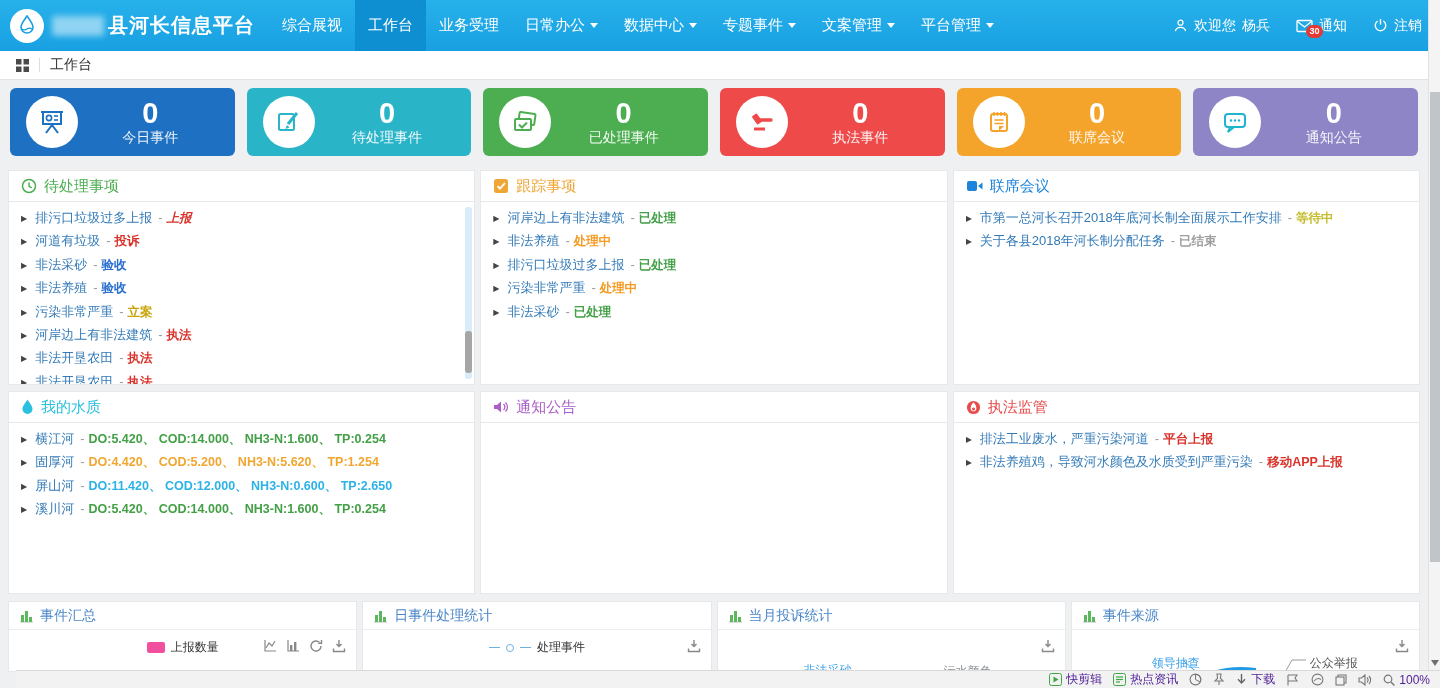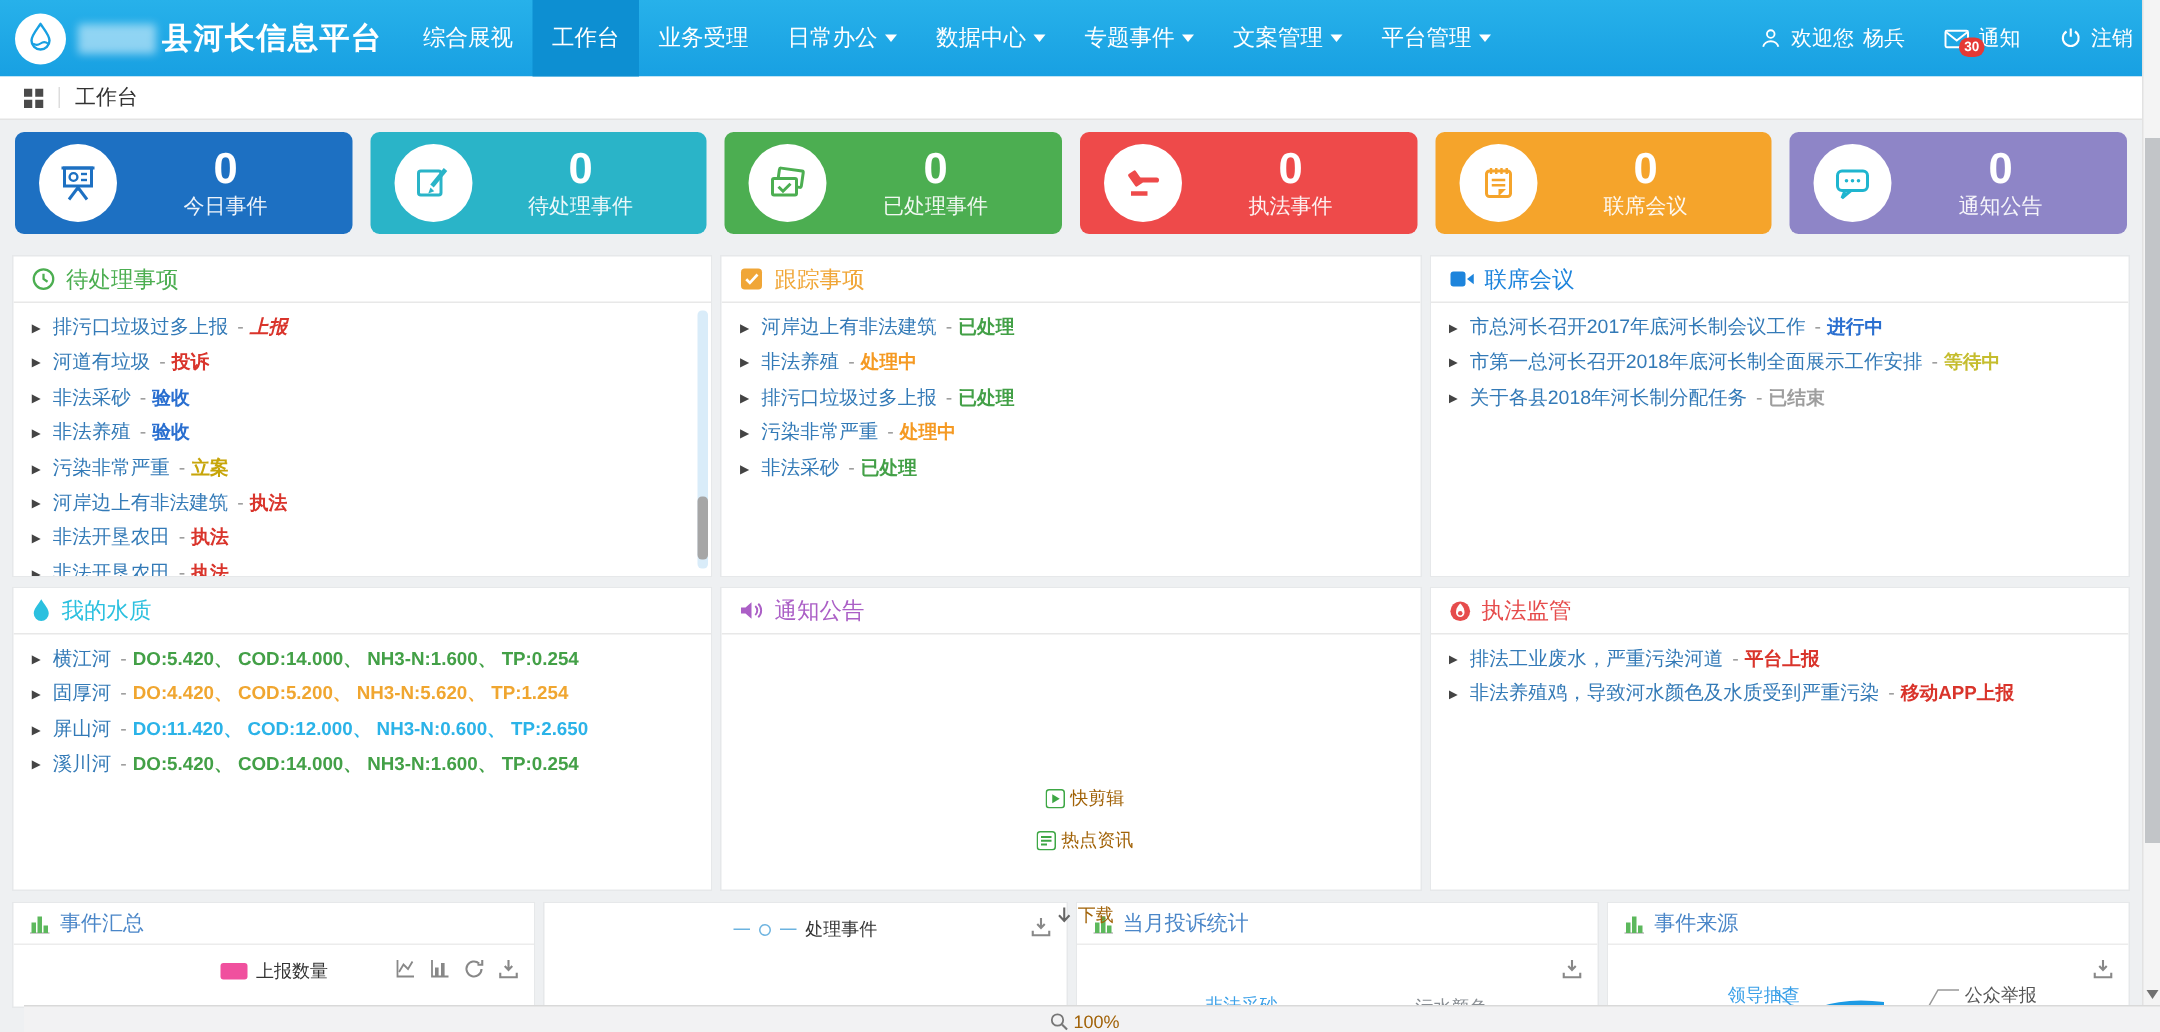--- a/index.html
+++ b/index.html
@@ -72,21 +72,21 @@
   .lline { width:11px; height:0; border-top:1.5px solid #6cb3e0; }
   .lcircle { width:8px; height:8px; border:1.5px solid #6cb3e0; border-radius:50%; background:#fff; }
   .chart-tools { position:absolute; top:9px; right:10px; display:flex; gap:9px; align-items:center; }
   .pie-label { position:absolute; font-size:12px; white-space:nowrap; }
   .pie-label.blue { color:#3aa0e8; }
   .pie-label.gray { color:#8a8f94; }
 
   
   .statusbar { position:fixed; left:16px; right:0; bottom:0; height:18px; background:#f2f2f3;
                border-top:1px solid #d9d9d9; display:flex; align-items:center; justify-content:flex-end;
-               gap:11px; padding-right:10px; font-size:12px; color:#a16207;flex-direction:column; }
+               gap:11px; padding-right:10px; font-size:12px; color:#4c1d95; }
   .sb-item { display:flex; align-items:center; gap:4px; cursor:pointer; }
 
   
   .scrollbar { position:fixed; right:0; top:0; bottom:18px; width:12px; background:#f4f4f4;
                border-left:1px solid #e2e2e2; }
   .scroll-thumb { position:absolute; left:1px; width:10px; top:92px; height:470px; background:#c2c5c8; }
   .scroll-down { position:absolute; left:2px; bottom:4px; width:0; height:0;
                  border-left:4px solid transparent; border-right:4px solid transparent;
                  border-top:6px solid #707070; }
 </style>
@@ -310,21 +310,20 @@
 
   <div class="panel">
     <div class="panel-head">
       <svg width="17" height="14" viewBox="0 0 17 14">
           <rect x="1" y="2" width="10" height="10" rx="2" fill="#1d84dc"></rect>
           <path d="M12 7 l4.5 -3.5 v7 Z" fill="#1d84dc"></path>
         </svg>
       <span class="panel-title" style="color: rgb(29, 132, 220);">联席会议</span>
     </div>
     <ul class="plist">
-      <li class="pitem"><span class="bullet">▶</span><span class="ititle">市总河长召开2017年底河长制会议工作</span><span class="dash">-</span><b class="tag" style="color: rgb(42, 111, 208);">进行中</b></li>
       <li class="pitem"><span class="bullet">▶</span><span class="ititle">市第一总河长召开2018年底河长制全面展示工作安排</span><span class="dash">-</span><b class="tag" style="color: rgb(197, 189, 46);">等待中</b></li>
       <li class="pitem"><span class="bullet">▶</span><span class="ititle">关于各县2018年河长制分配任务</span><span class="dash">-</span><b class="tag" style="color: rgb(158, 158, 158);">已结束</b></li>
     </ul>
   </div>
 </div>
 
 <div class="grid-row second row2">
 
   <div class="panel">
     <div class="panel-head">
@@ -400,20 +399,29 @@
           </svg>
         <svg width="14" height="14" viewBox="0 0 14 14">
             <path d="M7 1 v6 M4.5 5 L7 7.6 L9.5 5" fill="none" stroke="#888" stroke-width="1.4"></path>
             <path d="M1.5 9.5 v3 h11 v-3" fill="none" stroke="#888" stroke-width="1.4"></path>
           </svg>
       </span>
     </div>
   </div>
 
   <div class="chart-panel">
+    <div class="chart-head">
+      <svg width="15" height="14" viewBox="0 0 15 14">
+          <line x1="1" y1="13" x2="14" y2="13" stroke="#bbb"></line>
+          <rect x="2" y="6" width="3" height="7" fill="#5cb85c"></rect>
+          <rect x="6" y="2" width="3" height="11" fill="#5cb85c"></rect>
+          <rect x="10" y="8" width="3" height="5" fill="#5cb85c"></rect>
+        </svg>
+      <span>日事件处理统计</span>
+    </div>
     <div class="chart-body">
       <span class="legend-center">
         <span class="lline"></span>
           <span class="lcircle"></span>
           <span class="lline"></span>
         <span>处理事件</span>
       </span>
       <span class="chart-tools">
         <svg width="14" height="14" viewBox="0 0 14 14">
             <path d="M7 1 v6 M4.5 5 L7 7.6 L9.5 5" fill="none" stroke="#888" stroke-width="1.4"></path>

